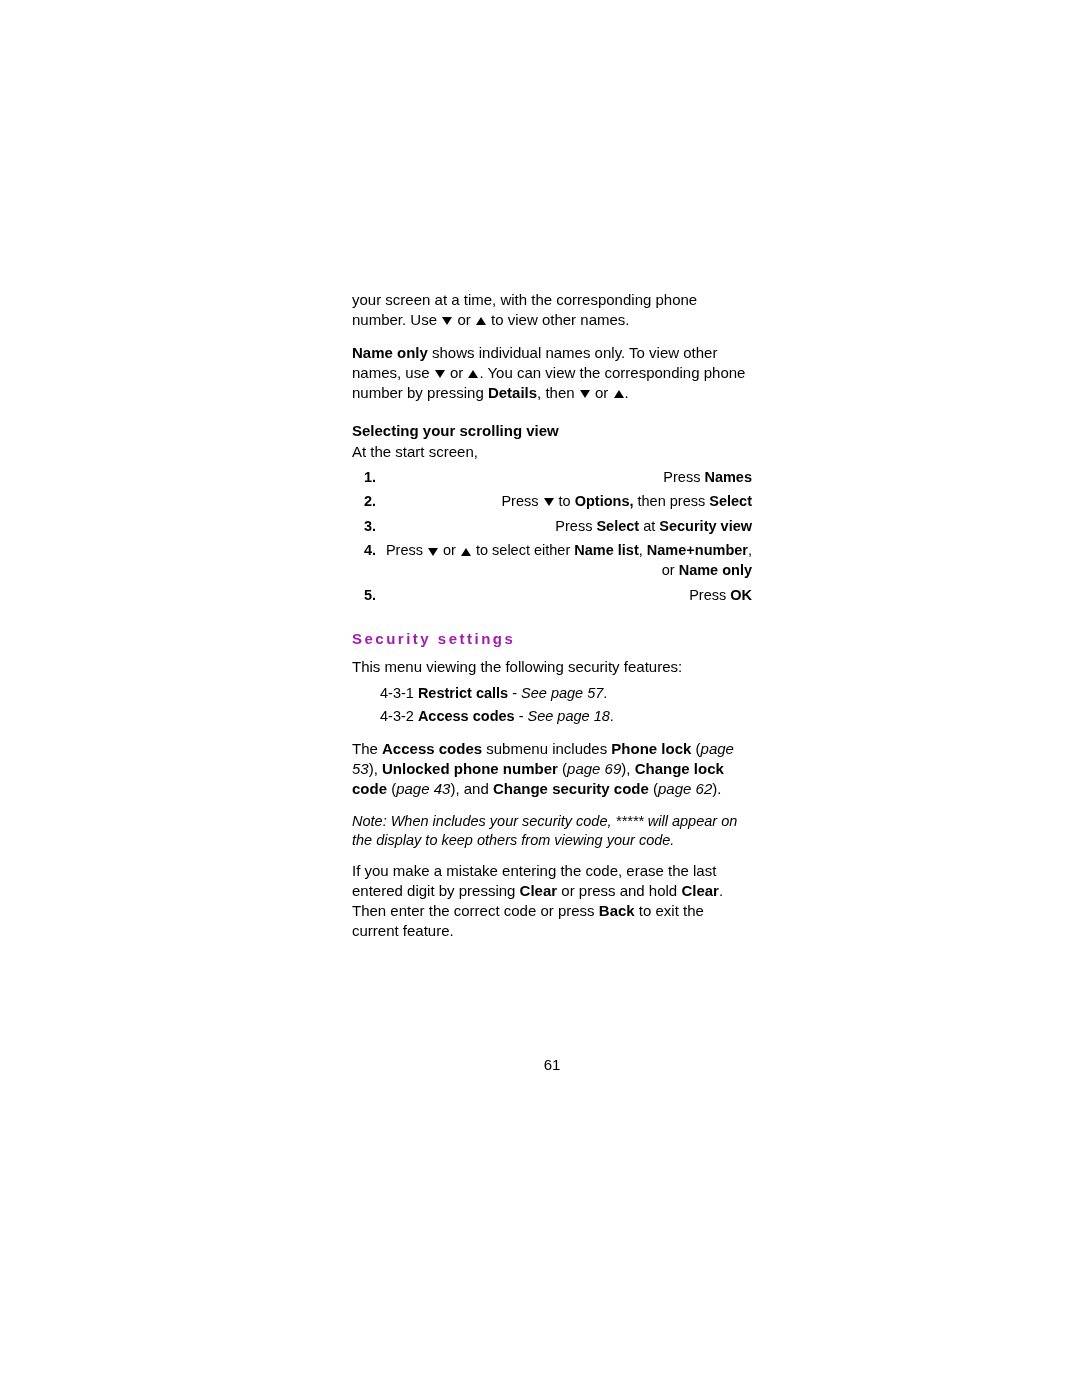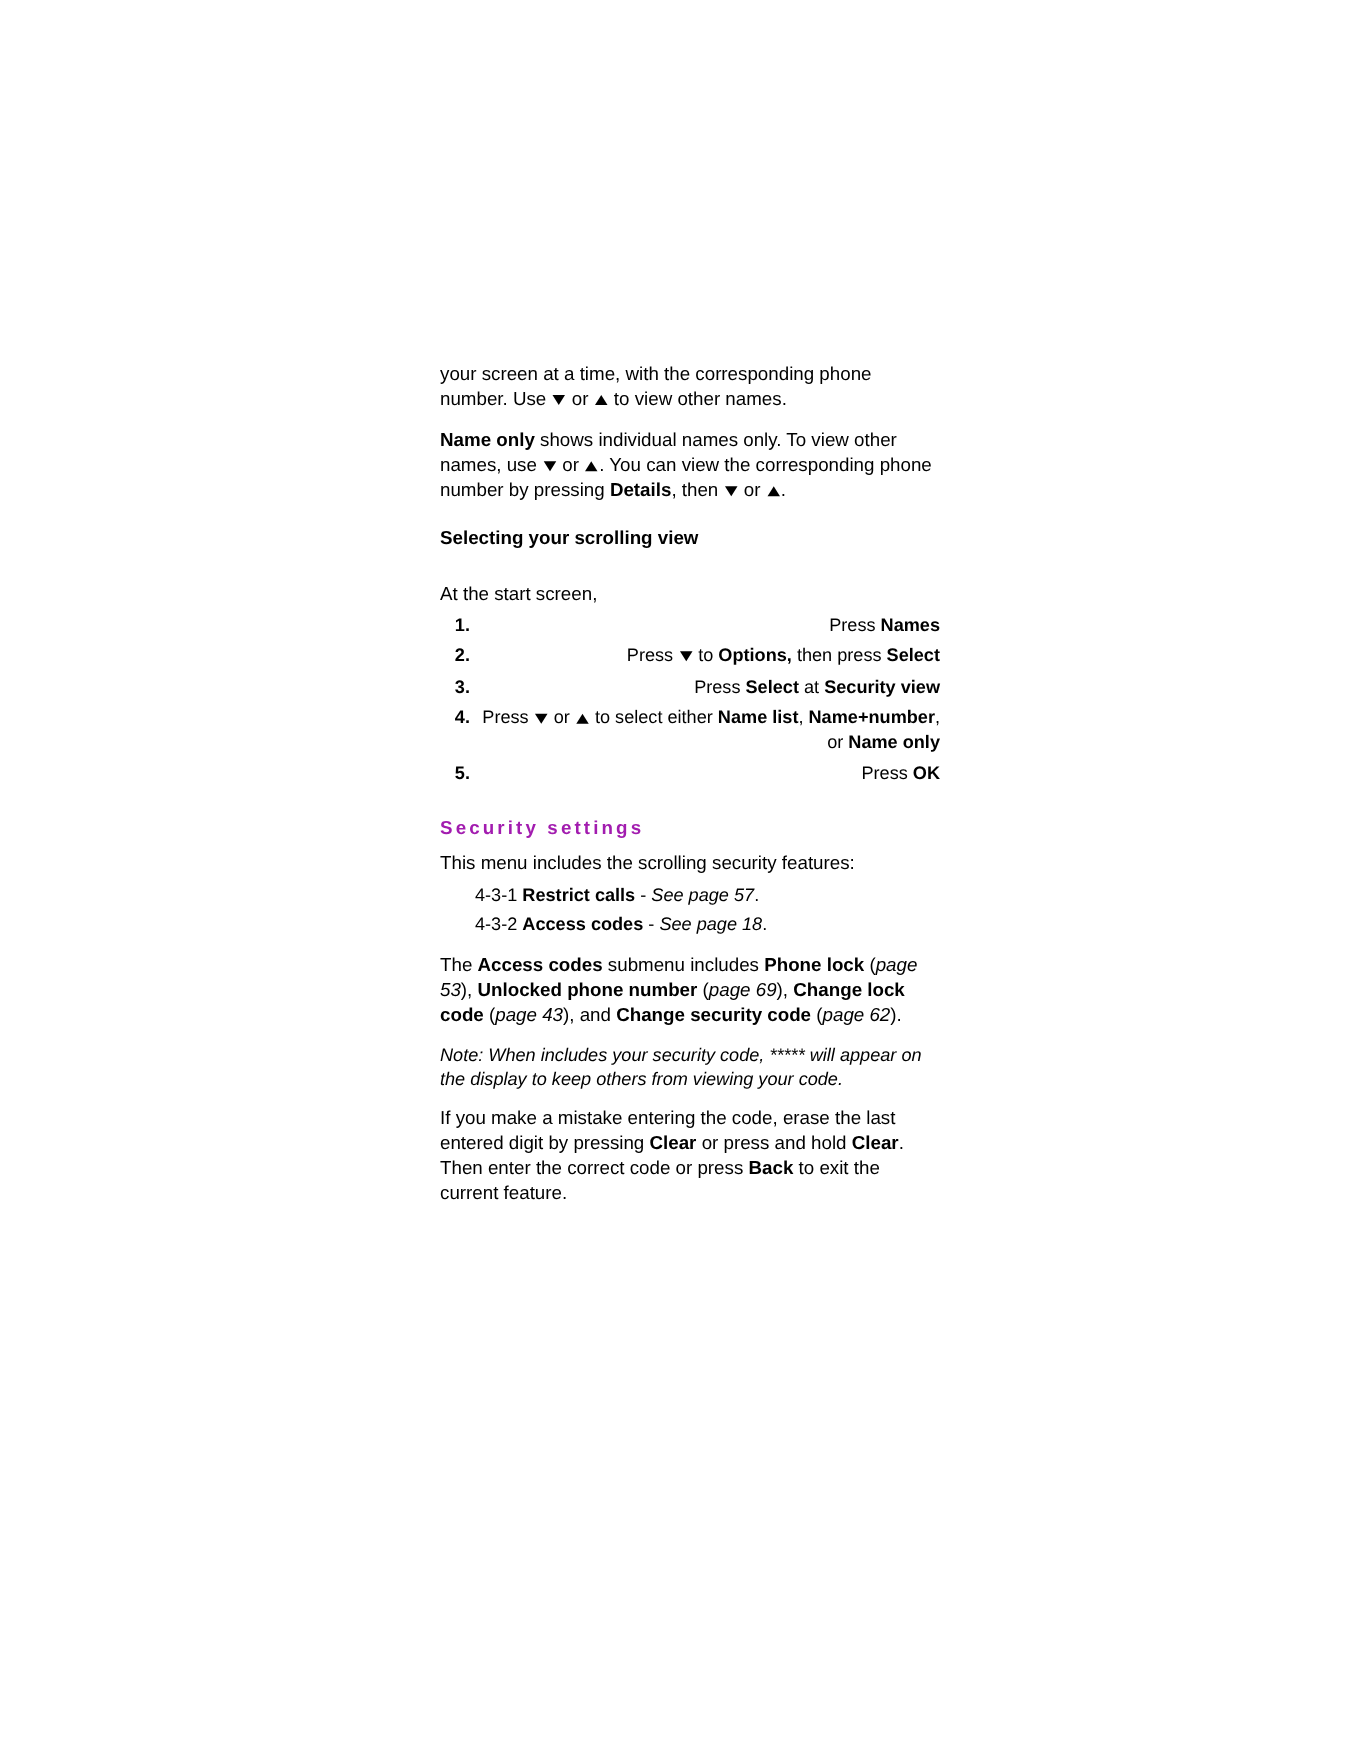--- a/index.html
+++ b/index.html
@@ -21,21 +21,21 @@
     line-height: 1.35;
   }
   .para {
     margin: 0 0 12px 0;
   }
   .bold {
     font-weight: bold;
   }
   .subheading {
     font-weight: bold;
-    margin: 18px 0 24px 0;
+    margin: 18px 0 0 0;
     font-size: 15px;
   }
   .blue-heading {
     color: #a21caf;
     font-weight: bold;
     letter-spacing: 2.5px;
     font-size: 15px;
     margin: 24px 0 8px 0;
   }
   ol.steps {
@@ -118,31 +118,32 @@
     </li>
     <li>
       <span>Press </span><span class="tri tri-down"></span><span> or </span><span class="tri tri-up"></span><span> to select either </span><span class="bold">Name list</span><span>, </span><span class="bold">Name+number</span><span>, or </span><span class="bold">Name only</span>
     </li>
     <li>
       <span>Press </span><span class="bold">OK</span>
     </li>
   </ol>
 
   <div class="blue-heading">Security settings</div>
-  <p class="para" style="margin-bottom:6px">This menu includes the scrolling security features:</p>
+  <p class="para" style="margin-bottom:6px">This menu viewing the following security features:</p>
 
   <div class="indent-item">
     <span>4-3-1 </span><span class="bold">Restrict calls</span><span> - </span><span class="italic">See page 57</span><span>.</span>
   </div>
   <div class="indent-item" style="margin-bottom:12px">
     <span>4-3-2 </span><span class="bold">Access codes</span><span> - </span><span class="italic">See page 18</span><span>.</span>
   </div>
 
   <p class="para">
     <span>The </span><span class="bold">Access codes</span><span> submenu includes </span><span class="bold">Phone lock</span><span> (</span><span class="italic">page 53</span><span>), </span><span class="bold">Unlocked phone number</span><span> (</span><span class="italic">page 69</span><span>), </span><span class="bold">Change lock code</span><span> (</span><span class="italic">page 43</span><span>), and </span><span class="bold">Change security code</span><span> (</span><span class="italic">page 62</span><span>).</span>
   </p>
 
   <p class="note">Note: When includes your security code, ***** will appear on the display to keep others from viewing your code.</p>
   <p class="para">
     <span>If you make a mistake entering the code, erase the last entered digit by pressing </span><span class="bold">Clear</span><span> or press and hold </span><span class="bold">Clear</span><span>. Then enter the correct code or press </span><span class="bold">Back</span><span> to exit the current feature.</span>
   </p>
 
+  <div class="pagenum">61</div>
 </div>
 
 </body></html>

